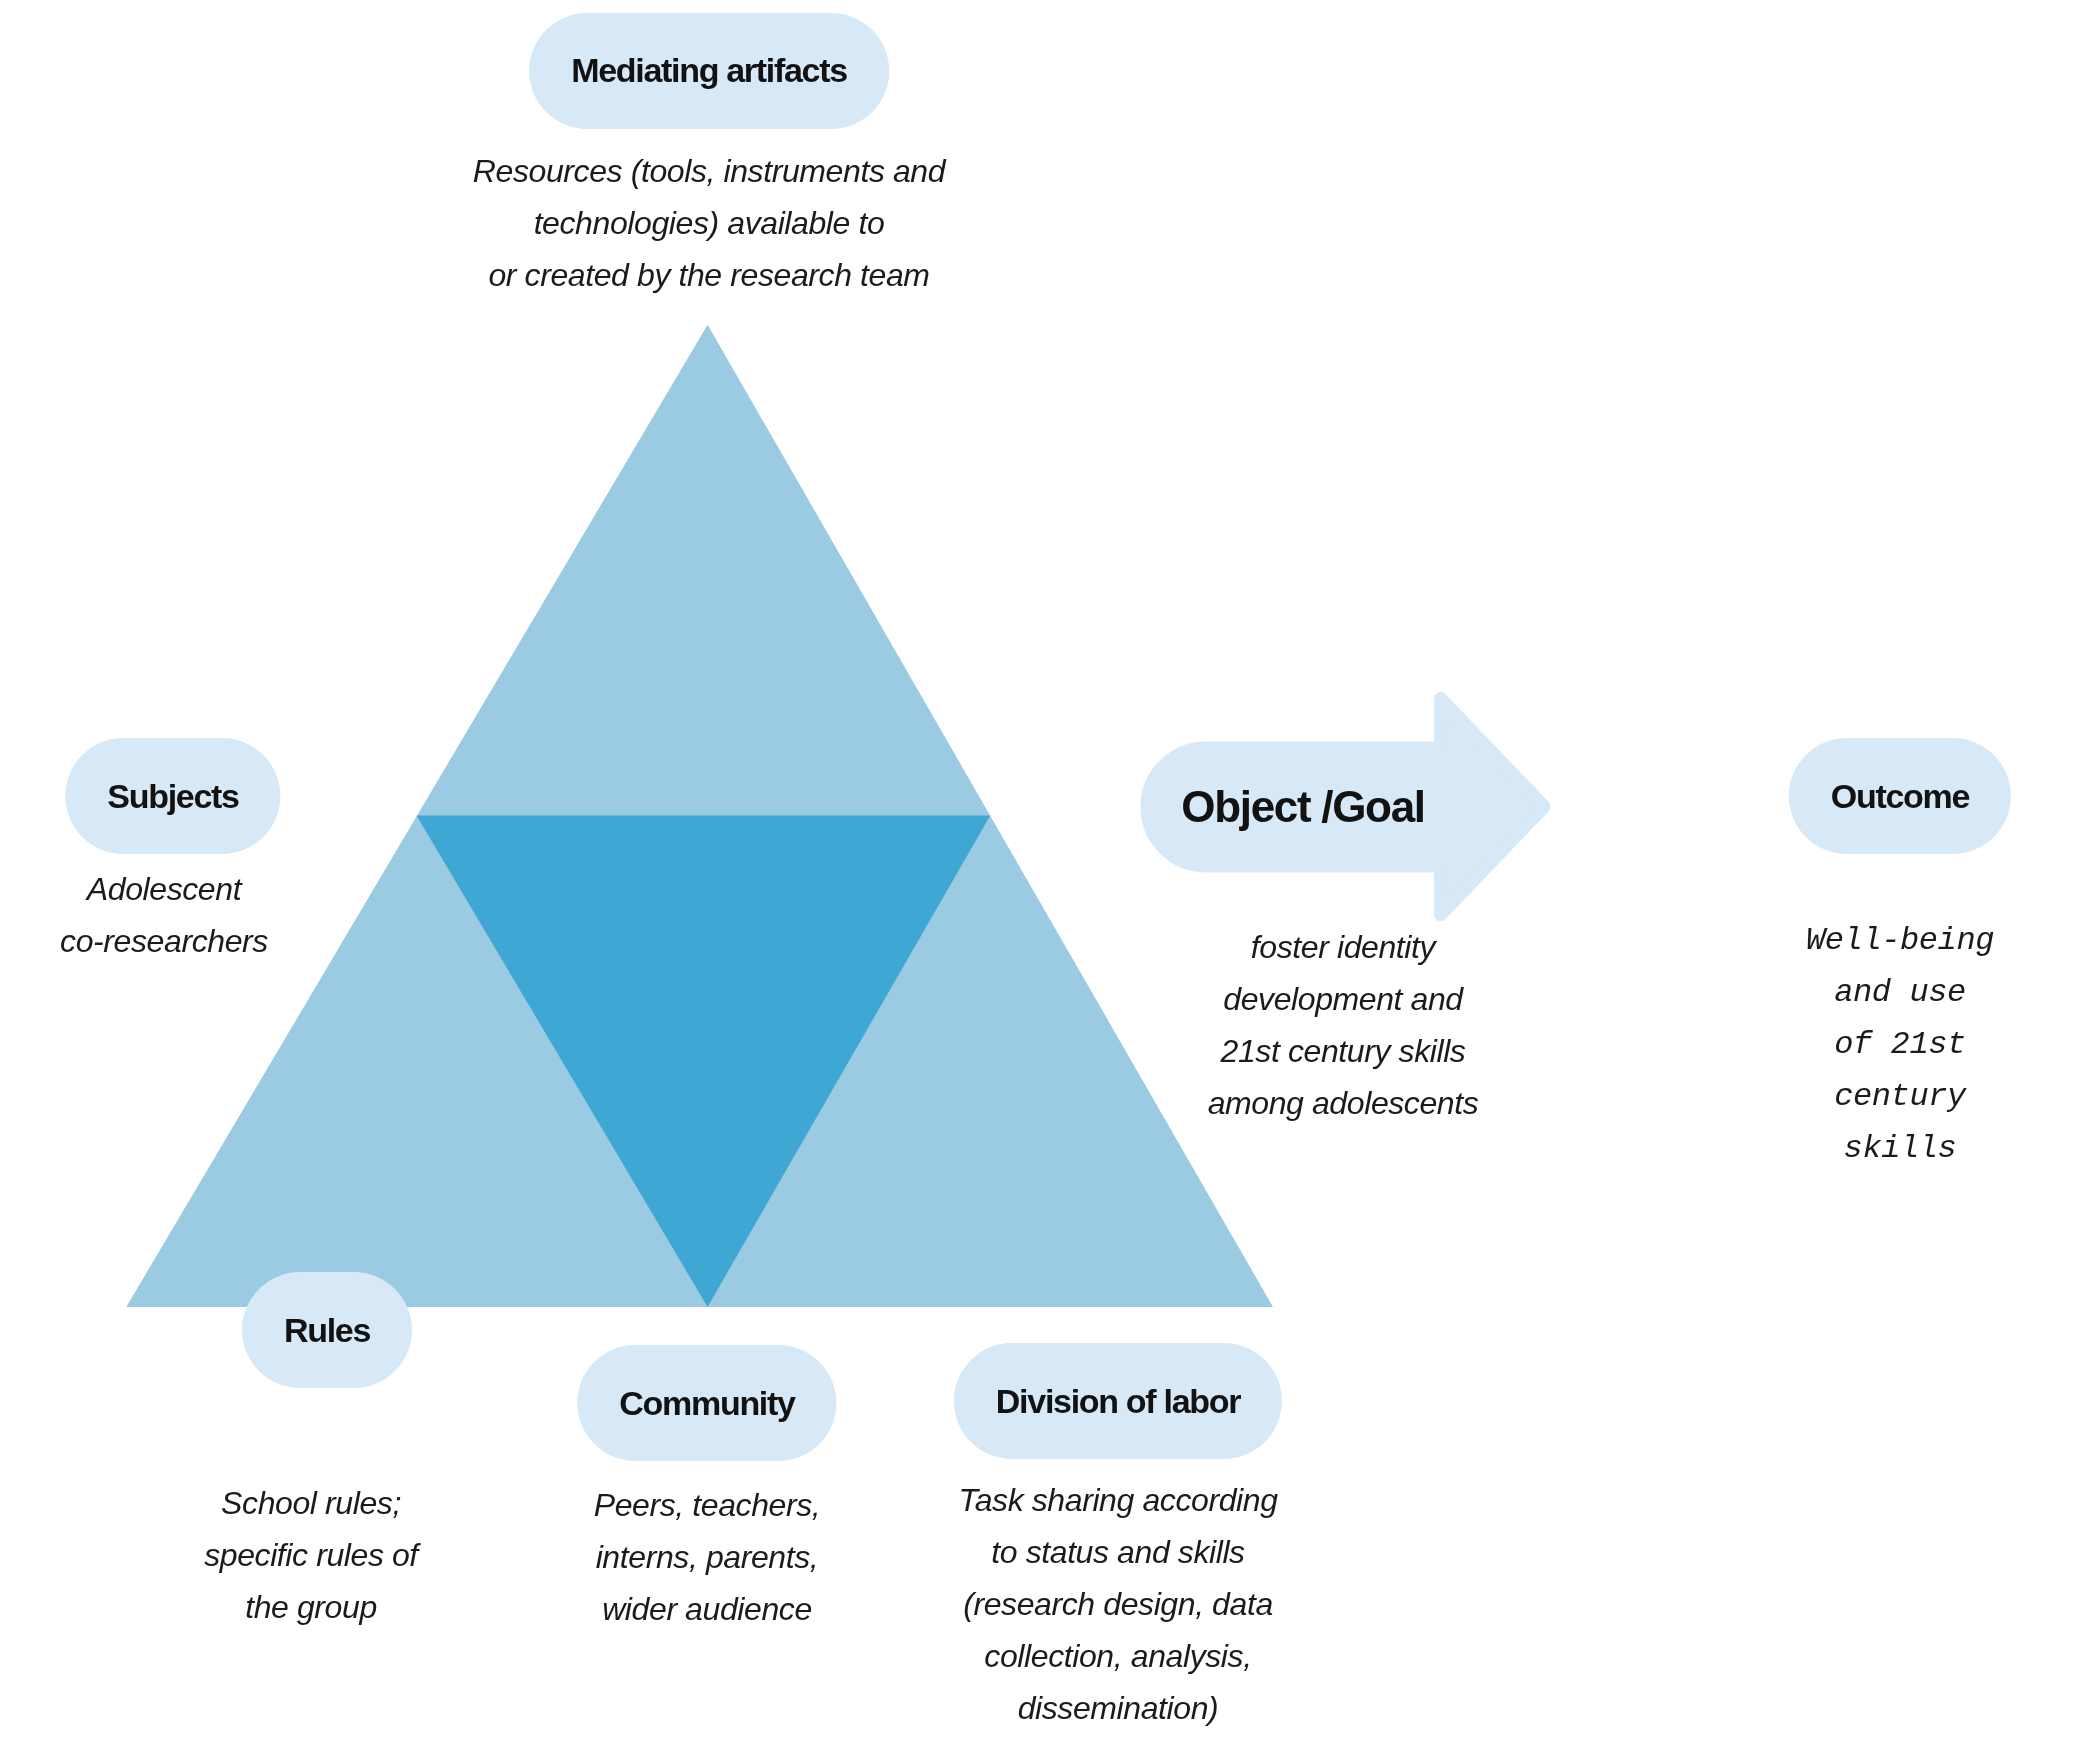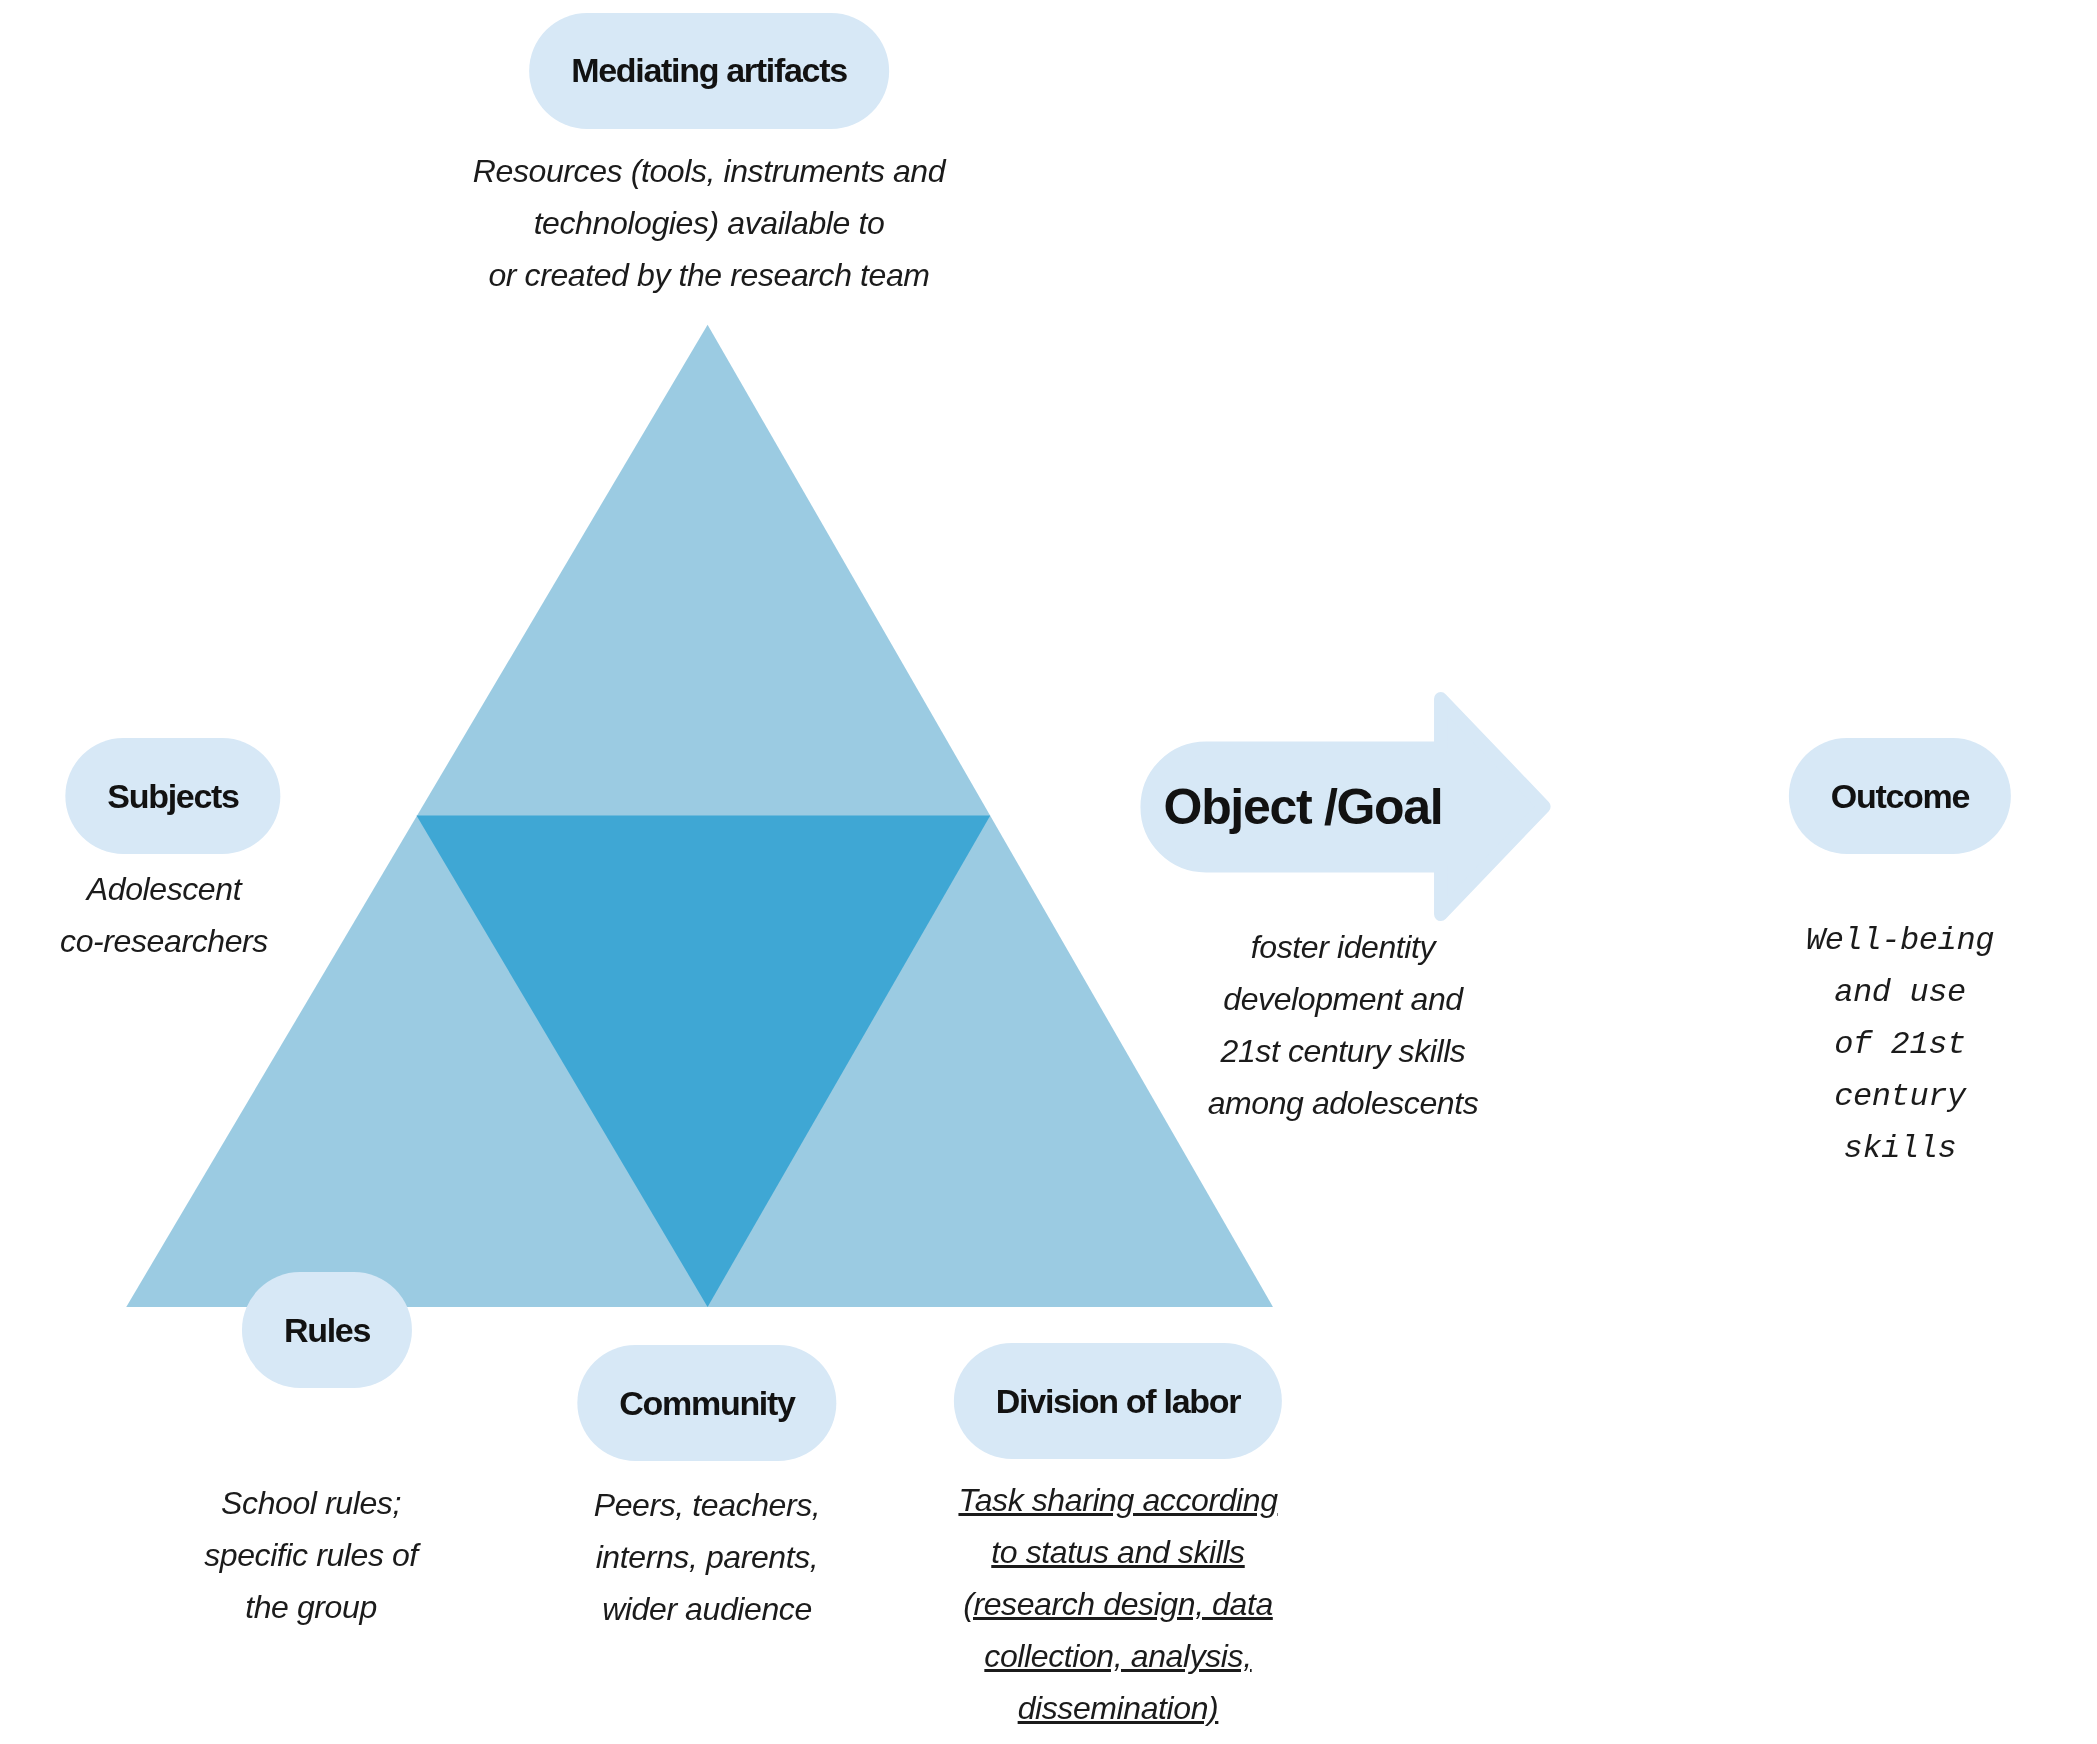--- a/index.html
+++ b/index.html
@@ -35,21 +35,21 @@
     line-height:52px;
     letter-spacing:-0.4px;
     text-align:center;
     color:#1b1b1b;
     white-space:pre-line;
   }
   .arrow-label{
     position:absolute;
     transform:translate(-50%,-50%);
     font-weight:bold;
-    font-size:50px;
+    font-size:44px;
     letter-spacing:-1.3px;
     color:#121212;
     white-space:nowrap;
   }
 </style>
 </head>
 <body>
 
 <div class="canvas">
 
@@ -96,21 +96,21 @@
 
   <div>
     <div class="pill" style="left:707px;top:1345px;">Community</div>
     <div class="desc" style="left:707px;top:1479px;">Peers, teachers,
 interns, parents,
 wider audience</div>
   </div>
 
   <div>
     <div class="pill" style="left:1118px;top:1343px;">Division of labor</div>
-    <div class="desc" style="left:1118px;top:1474px;text-decoration:underline;">Task sharing according
+    <div class="desc" style="left:1118px;top:1474px;">Task sharing according
 to status and skills
 (research design, data
 collection, analysis,
 dissemination)</div>
   </div>
 
 </div>
 
 
 </body></html>

